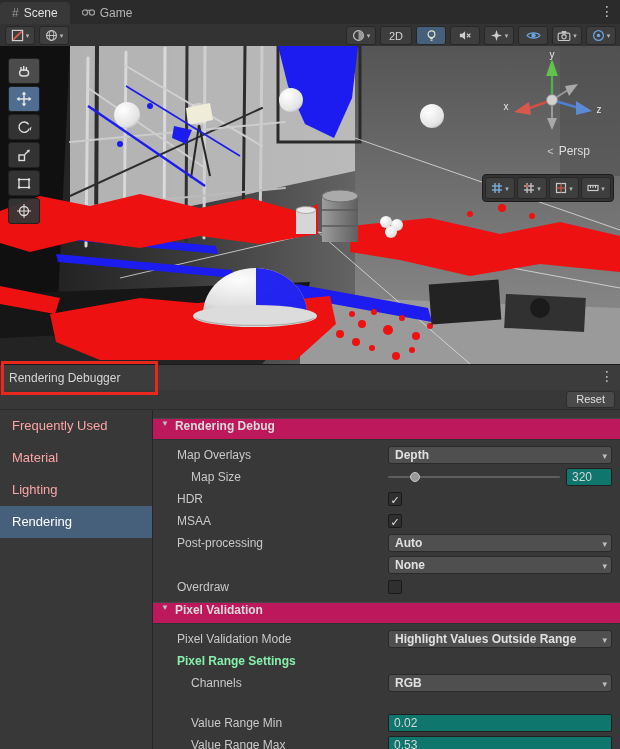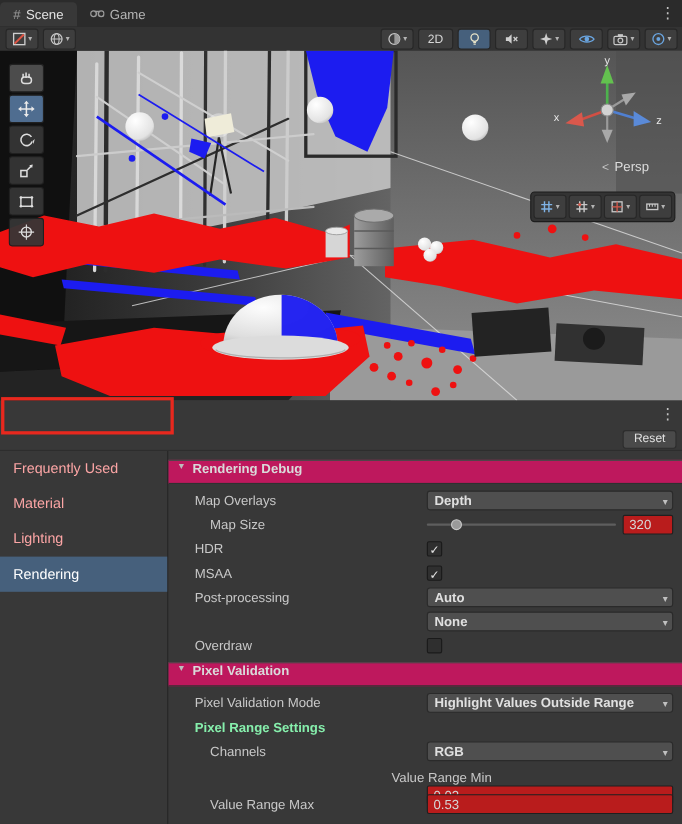--- a/index.html
+++ b/index.html
@@ -66,23 +66,23 @@
   .row .lbl.ind1{padding-left:14px;}
   .row .lbl.bold{font-weight:bold;color:#86efac;}
   .ctrl{margin-left:auto;width:224px;display:flex;align-items:center;flex:none;}
   .dropdown{position:relative;width:100%;height:18px;background:#4f4f4f;border:1px solid #2a2a2a;border-radius:3px;box-sizing:border-box;line-height:16px;padding:0 16px 0 6px;color:#e0e0e0;overflow:hidden;white-space:nowrap;font-weight:bold;}
   .dropdown::after{content:"▾";position:absolute;right:4px;top:1px;font-size:9px;color:#c0c0c0;}
   .checkbox{width:14px;height:14px;background:#2f2f2f;border:1px solid #1a1a1a;border-radius:2px;box-sizing:border-box;text-align:center;}
   .checkbox.checked::after{content:"✓";color:#e4e4e4;font-size:11px;line-height:12px;}
   .slider{position:relative;flex:1;height:18px;}
   .slider-track{position:absolute;left:0;right:0;top:8px;height:2px;background:#5e5e5e;border-radius:1px;}
   .slider-thumb{position:absolute;left:13%;top:4px;width:10px;height:10px;border-radius:50%;background:#9a9a9a;border:1px solid #c8c8c8;box-sizing:border-box;}
-  .txt-field{width:100%;height:18px;background:#b91c1c;border:1px solid #1f1f1f;border-radius:2px;box-sizing:border-box;color:#d6d6d6;font-size:12px;font-family:inherit;padding:0 5px;outline:none;}
+  .txt-field{width:100%;height:18px;background:#0f766e;border:1px solid #1f1f1f;border-radius:2px;box-sizing:border-box;color:#d6d6d6;font-size:12px;font-family:inherit;padding:0 5px;outline:none;}
   .num-field{width:46px;margin-left:6px;flex:none;}
-  .gap8{margin-top:8px;flex-direction:column;}
+  .gap8{margin-top:22px;}
 </style>
 </head>
 <body>
 
 <div class="window">
 
   <div class="tabbar">
     <div class="tab active">
       <span class="tab-icon">#</span>
       <span>Scene</span>
@@ -426,20 +426,23 @@
             <rect x="1" y="3.5" width="10" height="5" fill="none" stroke="#c8c8c8" stroke-width="1.2"></rect>
             <line x1="3.5" y1="3.5" x2="3.5" y2="6" stroke="#c8c8c8" stroke-width="1"></line>
             <line x1="6" y1="3.5" x2="6" y2="6" stroke="#c8c8c8" stroke-width="1"></line>
             <line x1="8.5" y1="3.5" x2="8.5" y2="6" stroke="#c8c8c8" stroke-width="1"></line>
           </svg>
         <span class="dd-caret">▾</span>
       </div>
     </div>
   </div>
 
+  <div class="dbg-titlebar">
+    <span class="dbg-title">Rendering Debugger</span>
+  </div>
   <div class="annotation-box"></div>
   <div class="dbg-kebab">⋮</div>
 
   <div class="dbg-reset">
     <div class="reset-btn">Reset</div>
   </div>
 
   <div class="dbg-body">
 
     <div class="dbg-sidebar">

